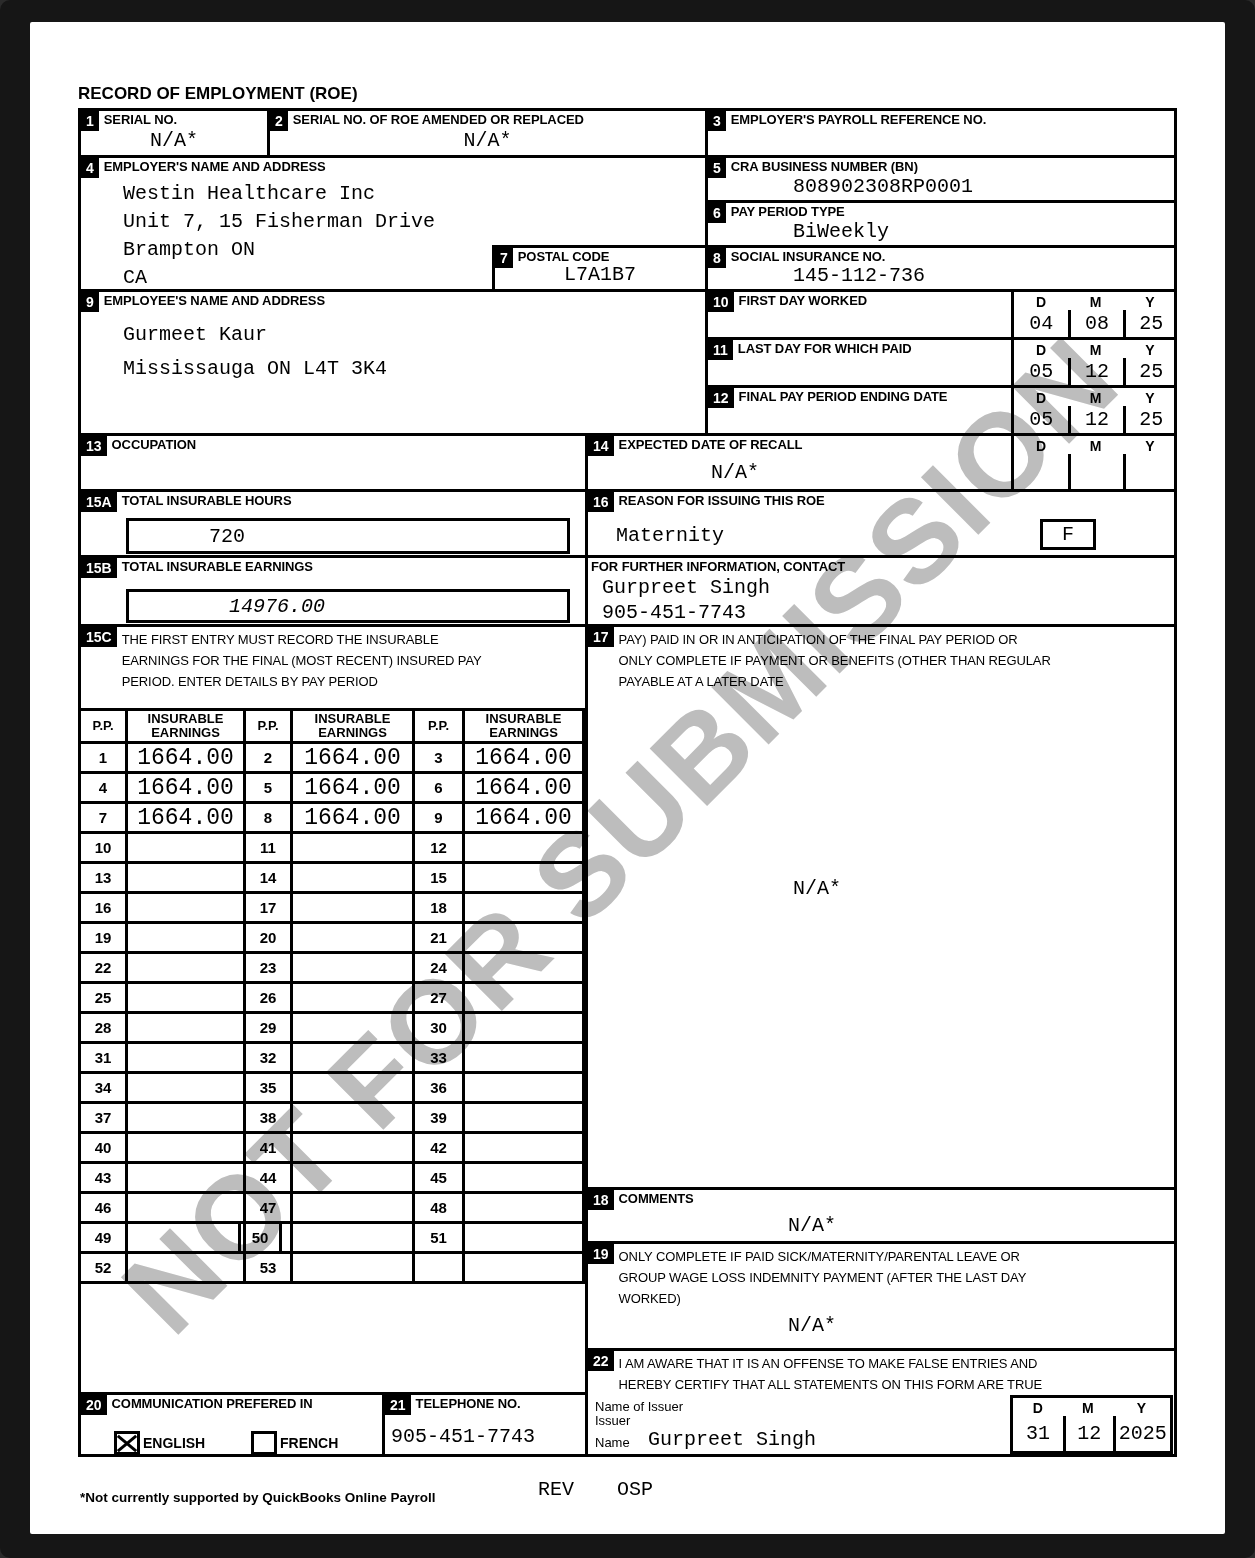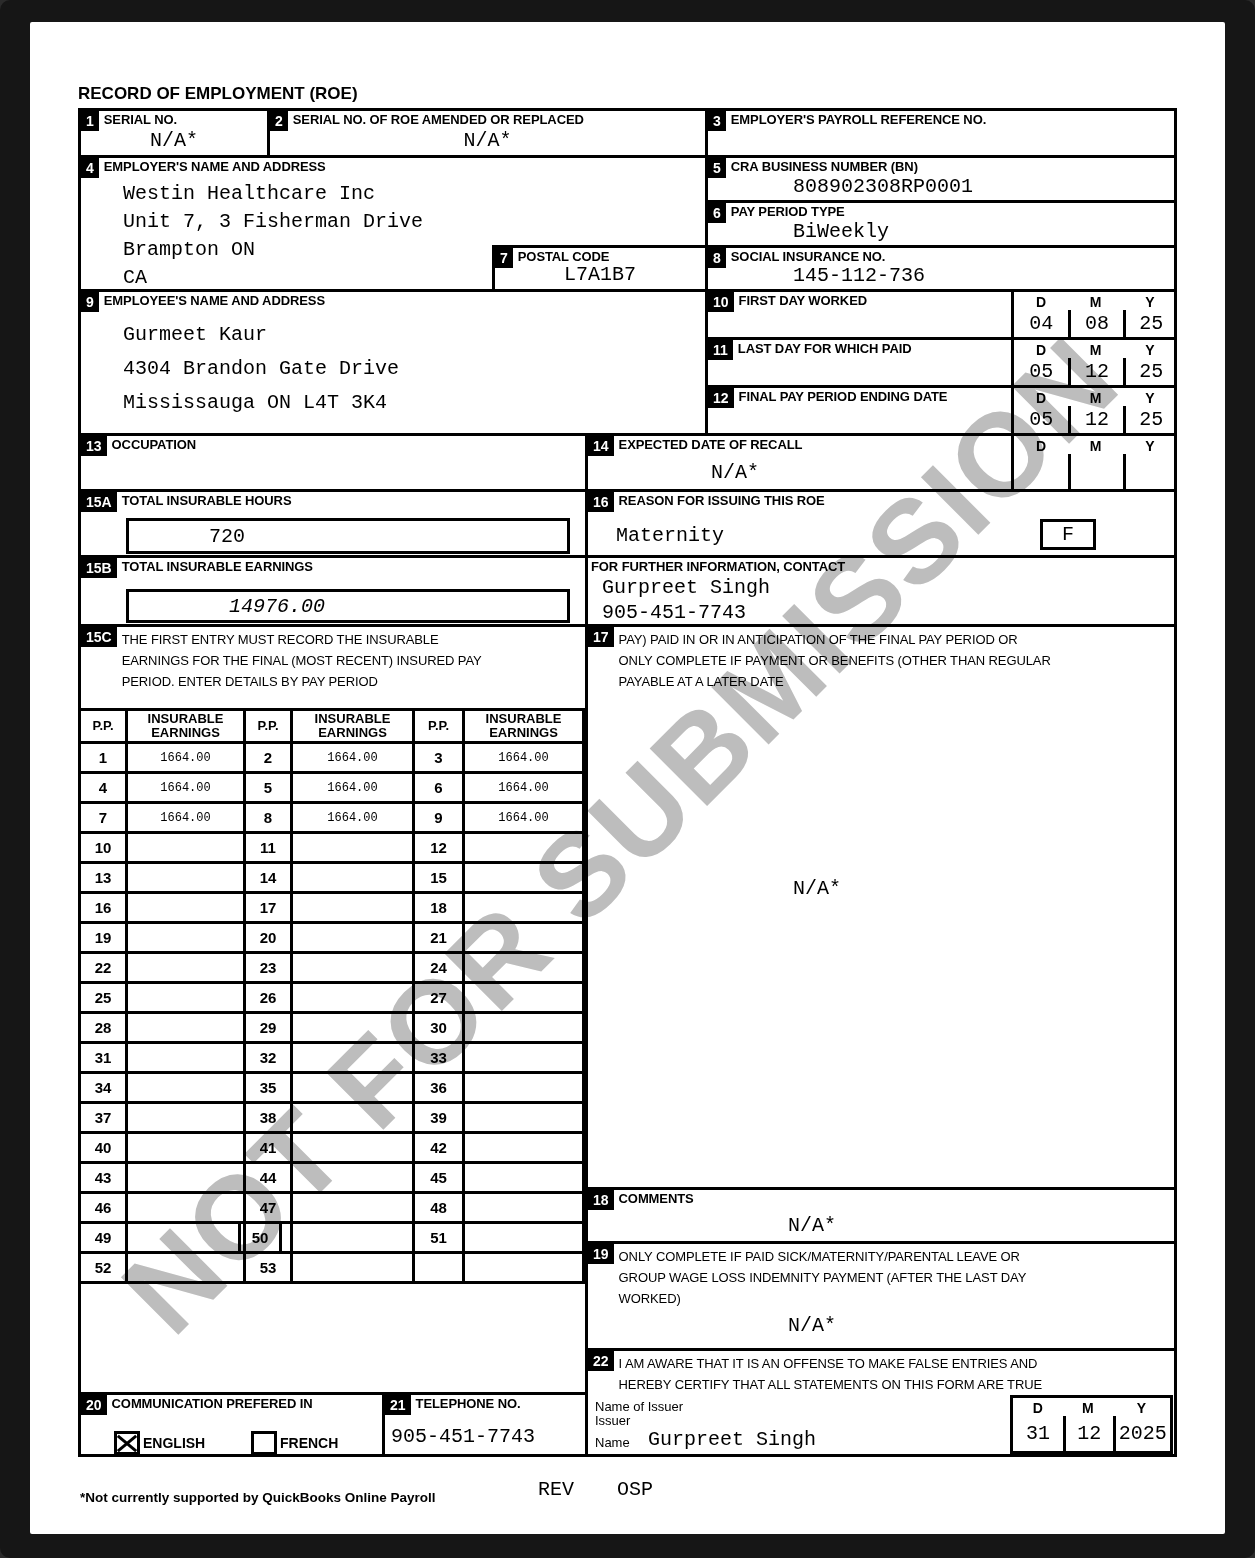--- a/index.html
+++ b/index.html
@@ -20,21 +20,21 @@
   .addr div{white-space:pre;}
   .inner{position:absolute;border:3px solid #000;box-sizing:border-box;display:flex;align-items:center;}
   .dategrid{position:absolute;display:flex;z-index:2;}
   .dcol{flex:1;display:flex;flex-direction:column;}
   .dhead{text-align:center;font-weight:700;font-size:14px;padding-top:2px;line-height:16px;}
   .dval{flex:1;display:flex;align-items:center;justify-content:center;font-family:"Liberation Mono","DejaVu Sans Mono",monospace;font-size:20px;}
   .dcol + .dcol .dval{border-left:3px solid #000;}
   .cell{position:absolute;border:3px solid #000;box-sizing:border-box;display:flex;align-items:center;justify-content:center;}
   .hcell{font-weight:700;font-size:13px;text-align:center;line-height:14px;}
   .ppnum{font-weight:700;font-size:15px;}
-  .pval{font-family:"Liberation Mono","DejaVu Sans Mono",monospace;font-size:12px;}
+  .pval{font-family:"Liberation Mono","DejaVu Sans Mono",monospace;font-size:23px;}
   .cb{position:relative;width:26px;height:24px;border:3px solid #000;box-sizing:border-box;flex:none;background:transparent;}
   .cb.checked::before,.cb.checked::after{content:"";position:absolute;left:-2px;top:8px;width:24px;height:3px;background:#000;}
   .cb.checked::before{transform:rotate(40deg);}
   .cb.checked::after{transform:rotate(-40deg);}
   .opt{position:absolute;display:flex;align-items:center;gap:3px;font-weight:700;font-size:14px;}
   #footnote{position:absolute;left:80px;top:1490px;font-weight:700;font-size:13.5px;z-index:2;}
   .fcode{position:absolute;top:1478px;font-family:"Liberation Mono","DejaVu Sans Mono",monospace;font-size:20px;z-index:2;}
 </style>
 </head>
 <body>
@@ -66,21 +66,21 @@
     <div class="vcenter mono"></div>
   </div>
 
   <div class="box" style="left:78px;top:155px;width:630px;height:137px;">
     <div class="lbl">
       <span class="badge">4</span>
       <span class="ltx">EMPLOYER'S NAME AND ADDRESS</span>
     </div>
     <div class="v addr mono" style="left:42px;top:22px;line-height:28px;">
       <div>Westin Healthcare Inc</div>
-      <div>Unit 7, 3 Fisherman Drive</div>
+      <div>Unit 7, 15 Fisherman Drive</div>
       <div>Brampton ON</div>
       <div>CA</div>
     </div>
   </div>
   <div class="box" style="left:492px;top:245px;width:216px;height:47px;">
     <div class="lbl">
       <span class="badge">7</span>
       <span class="ltx">POSTAL CODE</span>
     </div>
     <div class="vcenter mono">L7A1B7</div>
@@ -107,21 +107,20 @@
     <div class="v mono" style="left:85px;bottom:2px;">145-112-736</div>
   </div>
 
   <div class="box" style="left:78px;top:289px;width:630px;height:147px;">
     <div class="lbl">
       <span class="badge">9</span>
       <span class="ltx">EMPLOYEE'S NAME AND ADDRESS</span>
     </div>
     <div class="v addr mono" style="left:42px;top:26px;line-height:34px;">
       <div>Gurmeet Kaur</div>
-      <div>4304 Brandon Gate Drive</div>
       <div>Mississauga ON L4T 3K4</div>
     </div>
   </div>
   <div class="box" style="left:705px;top:289px;width:472px;height:51px;">
     <div class="lbl" style="max-width:295px;">
       <span class="badge">10</span>
       <span class="ltx">FIRST DAY WORKED</span>
     </div>
     <div class="dategrid" style="left:303px;top:0;bottom:0;width:163px;border-left:3px solid #000;">
       <div class="dcol">

